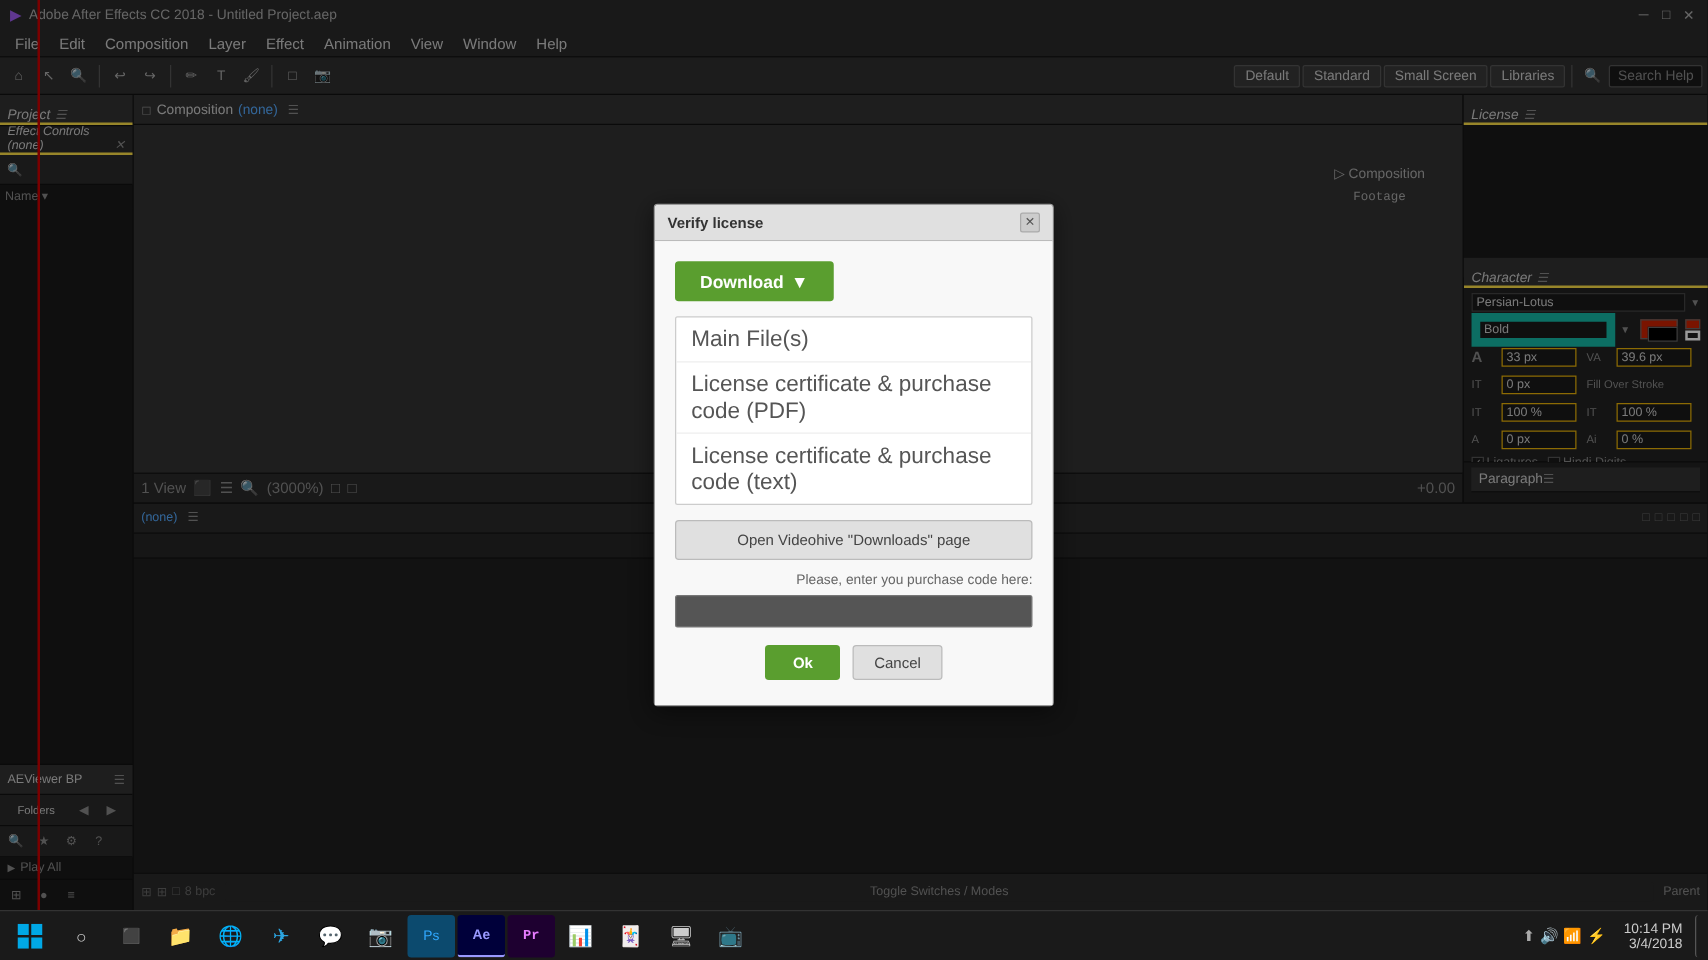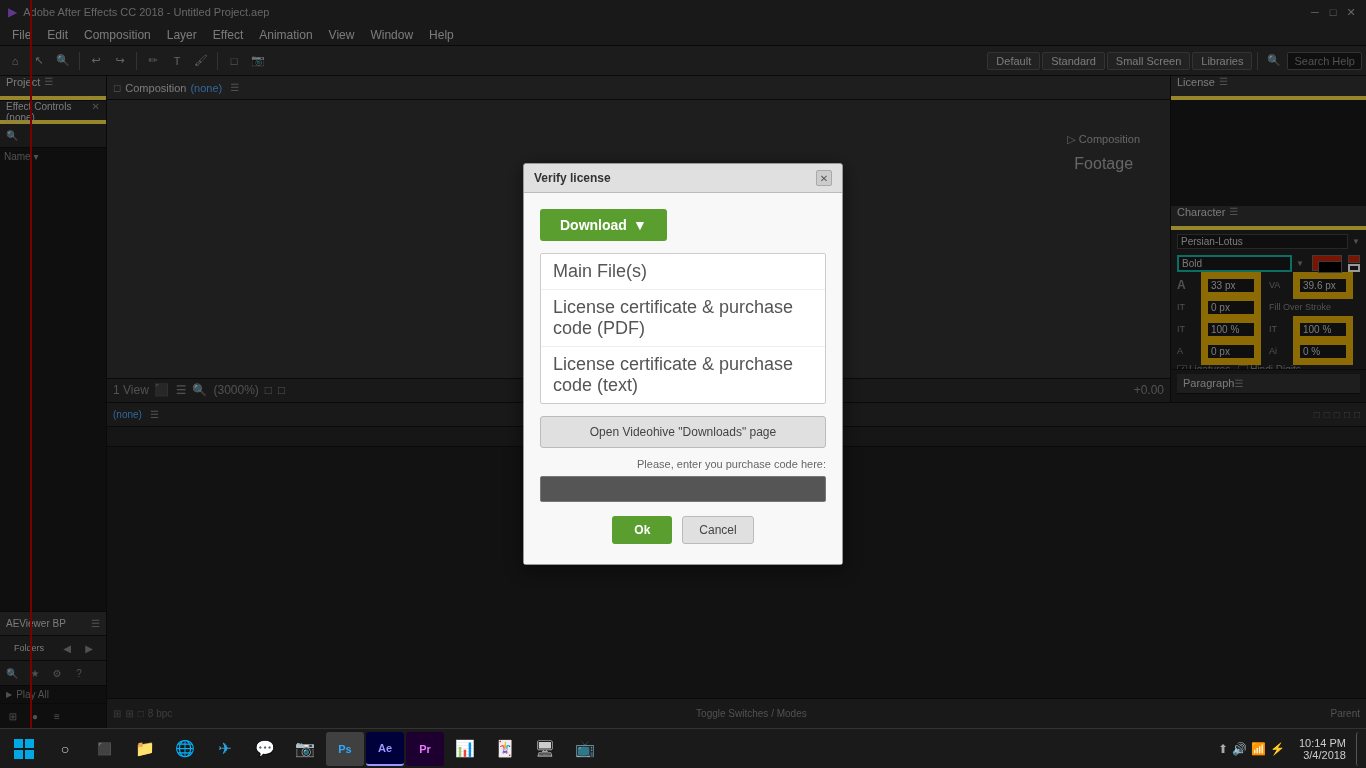--- a/index.html
+++ b/index.html
@@ -81,26 +81,27 @@
       font-size: 11px;
       cursor: pointer;
       border-radius: 2px;
     }
 
     
     .panel-header {
       height: 24px;
       background: #333;
       display: flex;
-      align-items: flex-start;
+      align-items: flex-end;
       padding: 0 6px;
       font-size: 11px;
       color: #ccc;
-      border-bottom: 4px solid #fde047;
+      border-bottom: 2px solid #fde047;
       gap: 4px;
+      font-style: italic;
     }
     .panel-header-icon { color: #888; font-size: 10px; cursor: pointer; }
     .project-search {
       height: 24px;
       background: #2a2a2a;
       display: flex;
       align-items: center;
       padding: 0 6px;
       border-bottom: 1px solid #111;
     }
@@ -169,21 +170,21 @@
     .char-row {
       display: flex;
       align-items: center;
       padding: 2px 6px;
       gap: 4px;
       height: 22px;
     }
     .char-label { color: #888; font-size: 10px; width: 20px; }
     .char-control {
       background: #1a1a1a;
-      border: 7px solid #eab308;
+      border: 1px solid #eab308;
       color: #ccc;
       font-size: 10px;
       padding: 1px 3px;
       width: 60px;
       display: flex;
       align-items: center;
       justify-content: space-between;
     }
     .char-font-row {
       display: flex;
@@ -668,21 +669,21 @@
           <div class="comp-panel-header">
             <span style="font-size:10px;color:#888;">◻</span>
             <span>Composition</span>
             <span style="color:#5af;">(none)</span>
             <span style="color:#888;font-size:10px;margin-left:4px;">☰</span>
           </div>
           <div class="comp-canvas">
 
             <div style="position:absolute; right:30px; top:30px; color:#888; font-size:11px; text-align:center; line-height:1.8;">
               <div style="color:#aaa;">▷ <span>Composition</span></div>
-              <div style="color:#aaa;font-size:16px;"><span>Footage</span></div>
+              <div style="color:#aaa;font-size:10px;font-family:Liberation Mono, monospace;"><span>Footage</span></div>
             </div>
           </div>
 
           <div style="height:24px; background:#2a2a2a; display:flex; align-items:center; padding:0 6px; gap:6px; border-top:1px solid #111; font-size:12px; color:#888;">
             <span>1 View</span>
             <span>⬛</span>
             <span>☰</span>
             <span>🔍</span>
             <span>(3000%)</span>
             <span>□</span>
@@ -716,21 +717,21 @@
               <span>Character</span>
               <span class="panel-header-icon">☰</span>
             </div>
 
             <div class="char-font-row">
               <div class="char-font-select" style="font-size:10px;padding:1px 3px;flex:1;background:#1a1a1a;border:1px solid #444;color:#ccc;">Persian-Lotus</div>
               <span style="font-size:8px;color:#888;">▼</span>
             </div>
 
             <div class="char-font-row">
-              <div class="char-font-select" style="font-size:10px;padding:1px 3px;flex:1;background:#1a1a1a;border:2px solid #14b8a6;color:#ccc;width:80px;">Bold</div>
+              <div class="char-font-select" style="font-size:10px;padding:1px 3px;flex:1;background:#1a1a1a;border:7px solid #14b8a6;color:#ccc;width:80px;">Bold</div>
               <span style="font-size:8px;color:#888;">▼</span>
 
               <div style="position:relative; margin-left:4px;">
                 <div class="color-swatch"></div>
                 <div class="color-swatch-black" style="position:absolute;top:6px;left:6px;width:24px;height:12px;"></div>
               </div>
               <div style="display:flex;flex-direction:column;gap:1px;margin-left:2px;">
                 <div style="width:12px;height:8px;background:#cc2200;border:1px solid #666;"></div>
                 <div style="width:12px;height:8px;background:transparent;border:2px solid #fff;"></div>
               </div>
@@ -874,23 +875,23 @@
       <rect x="11" y="11" width="9" height="9" fill="#00a8e6"></rect>
     </svg>
   </div>
   <div class="taskbar-btn" style="font-size:14px;">○</div>
   <div class="taskbar-btn" style="font-size:12px;">⬛</div>
   <div class="taskbar-btn" style="font-size:16px; color:#f9c300;">📁</div>
   <div class="taskbar-btn" style="font-size:16px;">🌐</div>
   <div class="taskbar-btn" style="font-size:16px;color:#2ca5e0;">✈</div>
   <div class="taskbar-btn" style="font-size:16px;">💬</div>
   <div class="taskbar-btn" style="font-size:16px;">📷</div>
-  <div class="taskbar-btn" style="font-size:16px; background:#404040; color:#31a8ff; font-weight:bold; font-size:11px;text-align:right;">Ps</div>
+  <div class="taskbar-btn" style="font-size:16px; background:#0c4a6e; color:#31a8ff; font-weight:normal; font-size:11px;text-align:right;">Ps</div>
   <div class="taskbar-btn" style="background:#00003a; color:#9999ff; font-weight:bold; font-size:11px; border-bottom:2px solid #9999ff;">Ae</div>
-  <div class="taskbar-btn" style="background:#1e0030; color:#e77cff; font-weight:bold; font-size:11px;">Pr</div>
+  <div class="taskbar-btn" style="background:#1e0030; color:#e77cff; font-weight:bold; font-size:11px;font-family:Liberation Mono, monospace;">Pr</div>
   <div class="taskbar-btn" style="font-size:16px; color:#c00;">📊</div>
   <div class="taskbar-btn" style="font-size:16px;">🃏</div>
   <div class="taskbar-btn" style="font-size:16px;">🖥</div>
   <div class="taskbar-btn" style="font-size:16px;">📺</div>
   <div class="taskbar-spacer"></div>
   <div class="taskbar-systray">
     <span style="font-size:12px;">⬆</span>
     <span style="font-size:12px;">🔊</span>
     <span style="font-size:12px;">📶</span>
     <span style="font-size:12px;">⚡</span>

